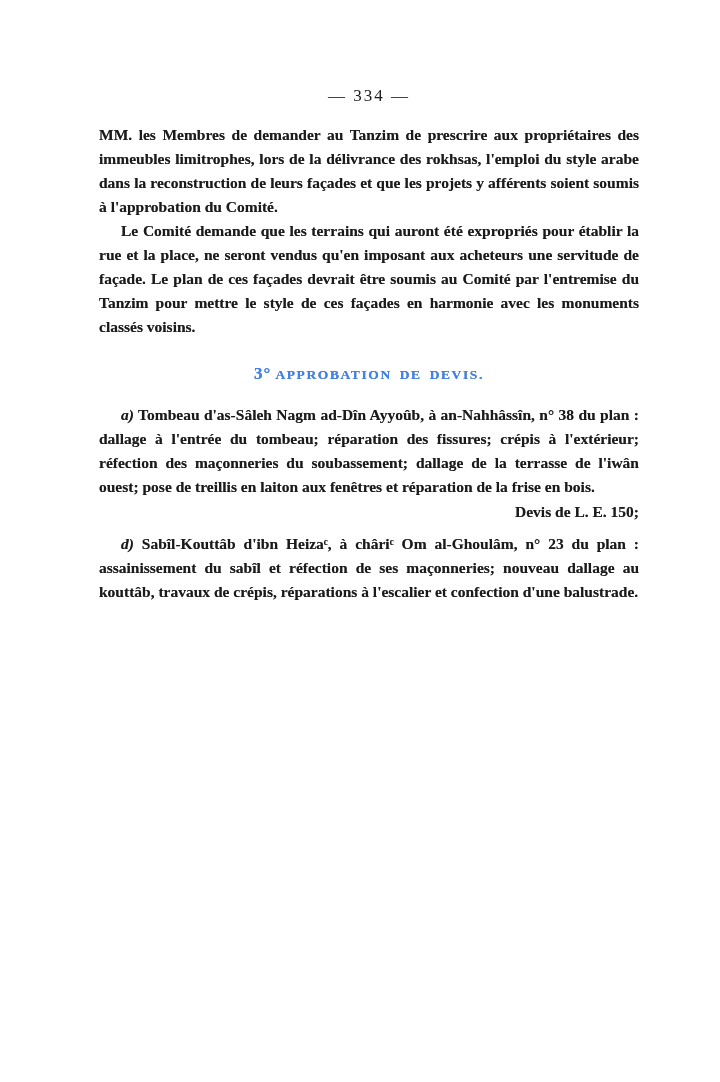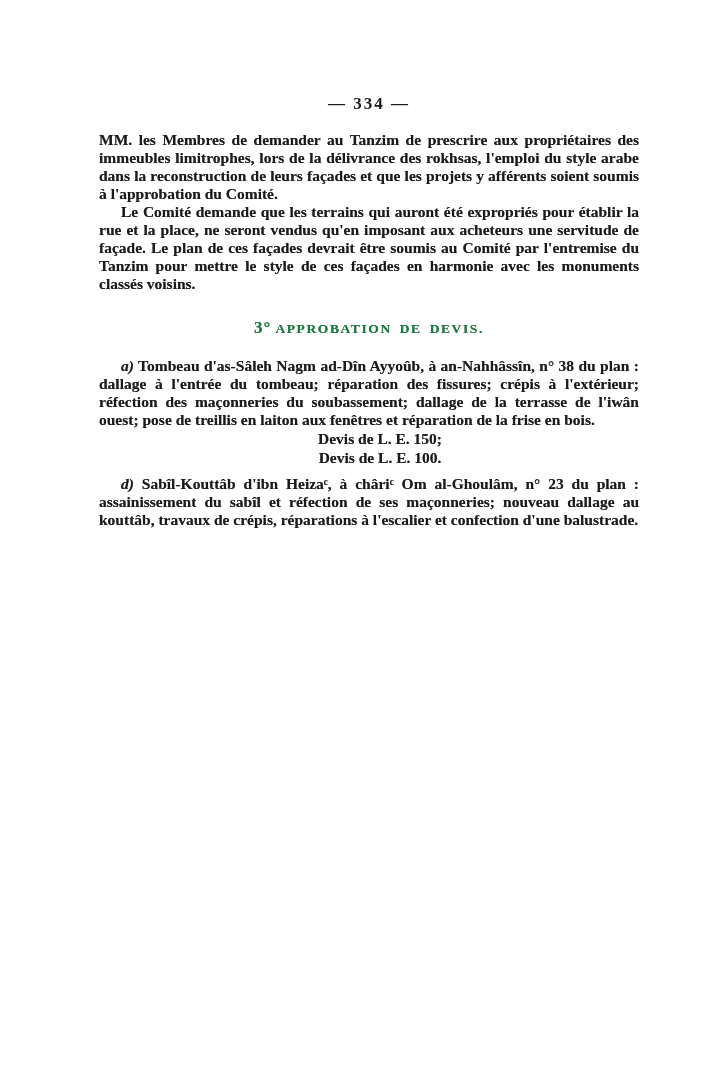--- a/index.html
+++ b/index.html
@@ -17,43 +17,43 @@
     box-sizing: border-box;
     width: 720px;
     height: 1082px;
     padding: 86px 81px 0 99px;
     background: #ffffff;
     color: #1b1b1b;
   }
   .pagenum {
     text-align: center;
     font-size: 17px;
-    font-weight: bold;
+    font-weight: normal;
     letter-spacing: 2px;
-    margin: 8px 0 17px 0;
+    margin: 0 0 17px 0;
     color: #1b1b1b;
   }
   p.body {
     margin: 0;
     font-size: 15.5px;
-    line-height: 18px;
+    line-height: 24px;
     font-weight: bold;
     text-align: justify;
     color: #1b1b1b;
     text-shadow: 0 0 0.4px rgba(20,20,20,0.55);
   }
   p.indent { text-indent: 22px; }
   p.item   { text-indent: 22px; margin-top: 8px; }
-  p.devis  { text-indent: 22px; margin-top: 1px; text-align: center; }
+  p.devis  { text-indent: 22px; margin-top: 1px; text-align: right; }
   .lt { font-style: italic; }
   .heading {
     margin: 25px 0 19px 0;
     text-align: center;
     font-weight: bold;
-    color: #15803d;
+    color: #3b82f6;
     text-shadow: 0 0 0.4px rgba(20,20,20,0.55);
   }
   .heading .num {
     font-size: 17px;
     letter-spacing: 1px;
   }
   .heading .title {
     font-size: 13.5px;
     letter-spacing: 1.6px;
     word-spacing: 3px;
@@ -72,18 +72,17 @@
 
   <div class="heading">
     <span class="num">3°</span>
     <span class="title">APPROBATION DE DEVIS.</span>
   </div>
 
   <p class="body item"><span class="lt">a)</span><span> Tombeau d'as-Sâleh Nagm ad-Dîn Ayyoûb, à an-Nahhâssîn, n° 38 du plan : dallage à l'entrée du tombeau; réparation des fissures; crépis à l'extérieur; réfection des maçonneries du soubassement; dallage de la terrasse de l'iwân ouest; pose de treillis en laiton aux fenêtres et réparation de la frise en bois.</span></p>
   <p class="body devis">Devis de L. E. 150;</p>
 
 
-  <p class="body devis">Devis de L. E. 100.</p>
 
   <p class="body item"><span class="lt">d)</span><span> Sabîl-Kouttâb d'ibn Heizaᶜ, à châriᶜ Om al-Ghoulâm, n° 23 du plan : assainissement du sabîl et réfection de ses maçonneries; nouveau dallage au kouttâb, travaux de crépis, réparations à l'escalier et confection d'une balustrade.</span></p>
 
 
 </div>
 
 </body></html>

